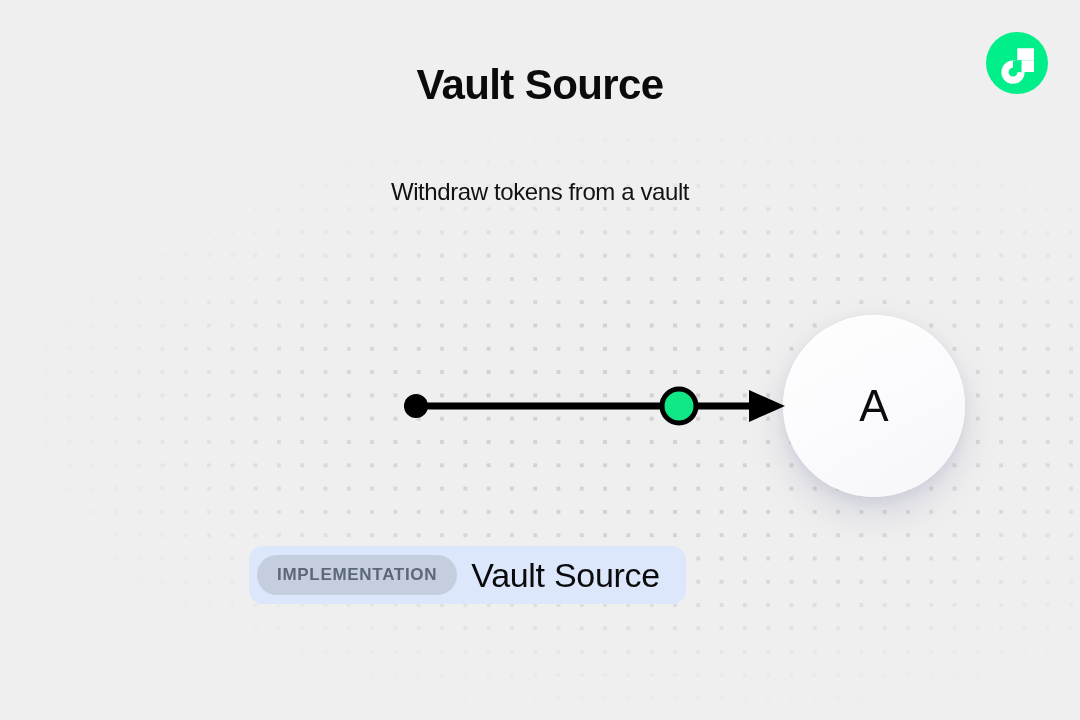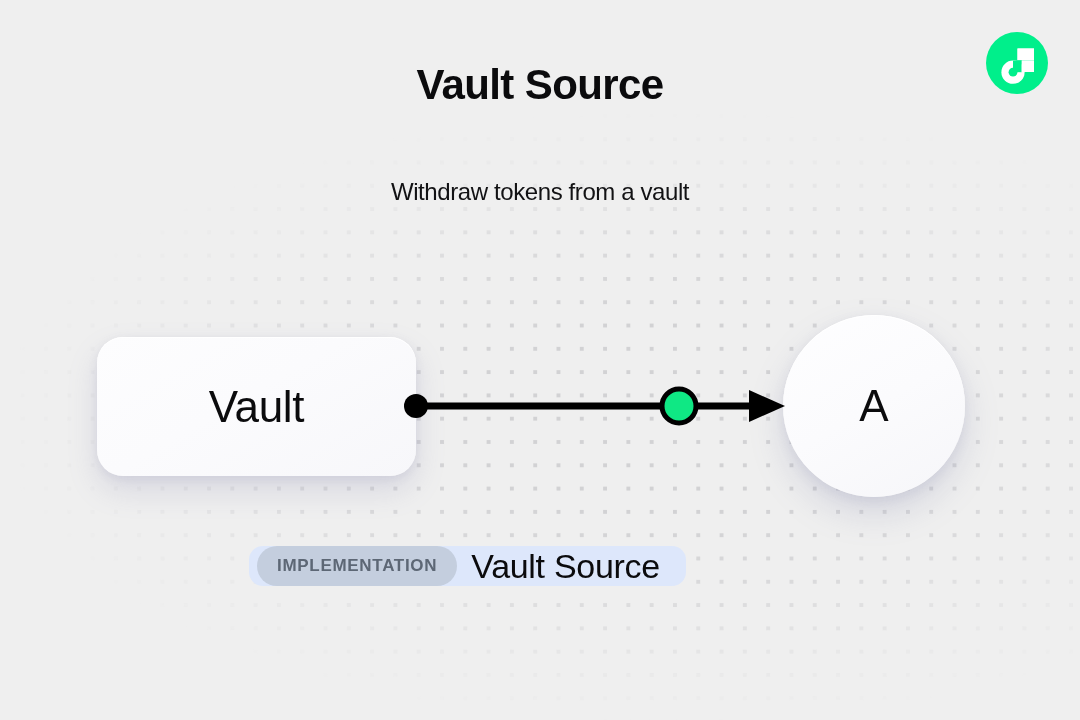--- a/index.html
+++ b/index.html
@@ -127,21 +127,21 @@
     width: 1080px;
     height: 720px;
     overflow: visible;
   }
 
   
   .impl-bar {
     position: absolute;
     left: 249px;
     top: 546px;
-    height: 40px;
+    height: 58px;
     display: flex;
     align-items: center;
     gap: 14px;
     padding: 0 26px 0 8px;
     border-radius: 14px;
     background: #dde7fb;
   }
   .impl-pill {
     display: inline-flex;
     align-items: center;
@@ -180,23 +180,20 @@
     <rect x="31.5" y="16.5" width="16.5" height="11.5" fill="#ffffff"></rect>
     <rect x="35.7" y="28.5" width="12.3" height="11.5" fill="#ffffff"></rect>
   </svg>
 </div>
 
 <div class="title">Vault Source</div>
 <div class="subtitle">Withdraw tokens from a vault</div>
 
 <div class="canvas">
 
-  <div class="node-vault">
-    <span class="node-vault-label">Vault</span>
-  </div>
 
   <div class="node-a">
     <span class="node-a-label">A</span>
   </div>
 
   <svg class="edge-svg" viewBox="0 0 1080 720">
     <line x1="416" y1="406" x2="772" y2="406" stroke="#000000" stroke-width="7"></line>
     <polygon points="749,390 785,406 749,422" fill="#000000"></polygon>
     <circle cx="416" cy="406" r="12" fill="#000000"></circle>
     <circle cx="679" cy="406" r="17" fill="#0fe884" stroke="#000000" stroke-width="5"></circle>

